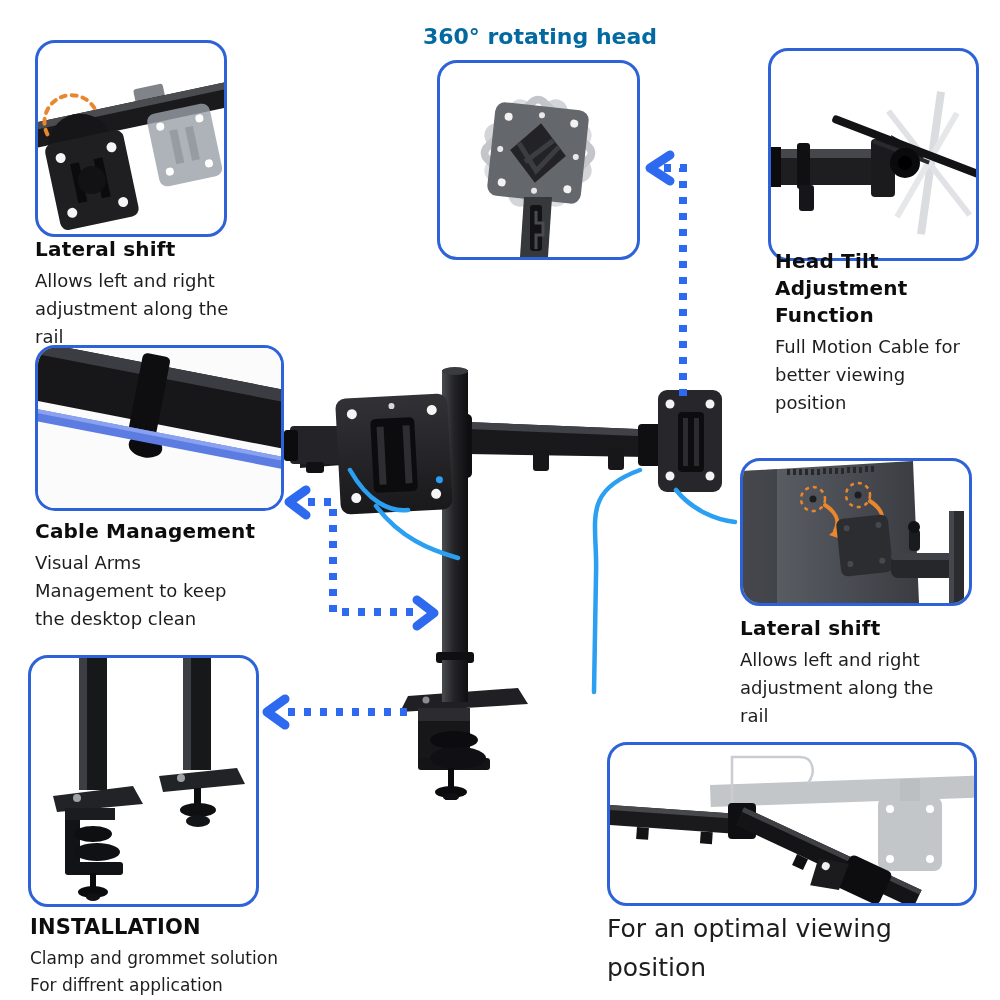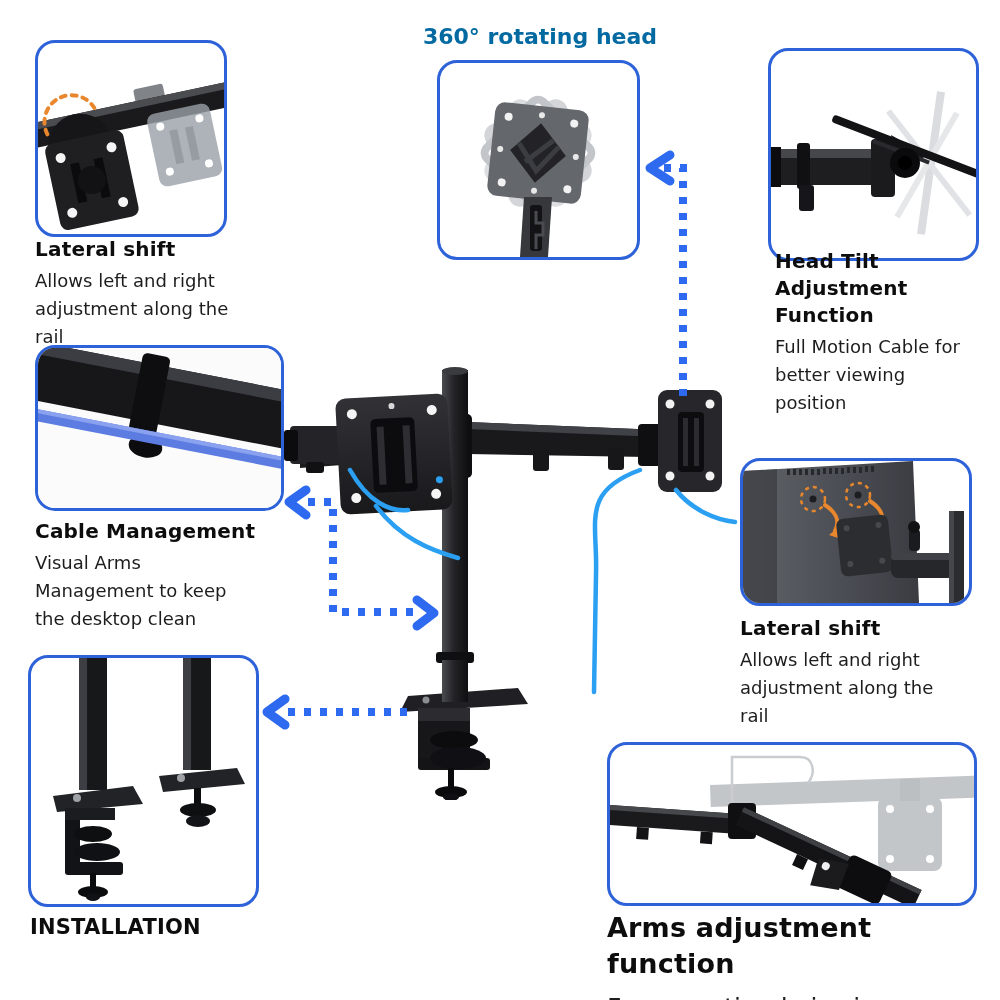--- a/index.html
+++ b/index.html
@@ -225,20 +225,21 @@
       <rect x="152" y="0" width="8" height="112" fill="#3c3e43"></rect>
       <polygon points="128,118 206,110 214,126 132,134" fill="#222327"></polygon>
       <circle cx="150" cy="120" r="4" fill="#9ea1a6"></circle>
       <rect x="163" y="130" width="7" height="18" fill="#0c0d0f"></rect>
       <ellipse cx="167" cy="152" rx="18" ry="7" fill="#0e0f11"></ellipse>
       <ellipse cx="167" cy="163" rx="12" ry="6" fill="#131417"></ellipse>
     </svg>
   </div>
   <div class="cap small" style="left:30px;top:913px;width:285px;">
     <h3>INSTALLATION</h3>
+    <p style="width:268px;">Clamp and grommet solution For diffrent application</p>
   </div>
 
   <div class="imgbox" style="left:607px;top:742px;width:370px;height:164px;">
     <svg viewBox="0 0 364 158">
 
       <g opacity="0.6">
         <rect x="100" y="40" width="264" height="22" fill="#9ba0a6" transform="rotate(-2 100 40)"></rect>
         <g transform="translate(268,52)">
           <rect x="0" y="0" width="64" height="74" rx="8" fill="#9ba0a6"></rect>
           <circle cx="12" cy="12" r="4" fill="#fff"></circle>
@@ -264,21 +265,20 @@
         <rect x="198" y="84" width="12" height="12" fill="#101013"></rect>
       </g>
       <g transform="translate(238,116) rotate(25)">
         <rect x="0" y="-8" width="46" height="36" rx="5" fill="#0d0d0f"></rect>
         <polygon points="-28,10 2,2 4,30 -24,38" fill="#1b1b1e"></polygon>
         <circle cx="-18" cy="14" r="4" fill="#f0f0f0"></circle>
       </g>
     </svg>
   </div>
   <div class="cap big" style="left:607px;top:910px;width:380px;">
-    <h3>Arms adjustment function</h3>
     <p>For an optimal viewing position</p>
   </div>
 
   <svg class="cap" style="left:280px;top:360px;width:460px;height:440px;" viewBox="0 0 460 440">
     <defs>
       <linearGradient id="poleGrad" x1="0" y1="0" x2="1" y2="0">
         <stop offset="0" stop-color="#4a4c50"></stop>
           <stop offset="0.45" stop-color="#242427"></stop>
           <stop offset="1" stop-color="#0f0f11"></stop>
       </linearGradient>

